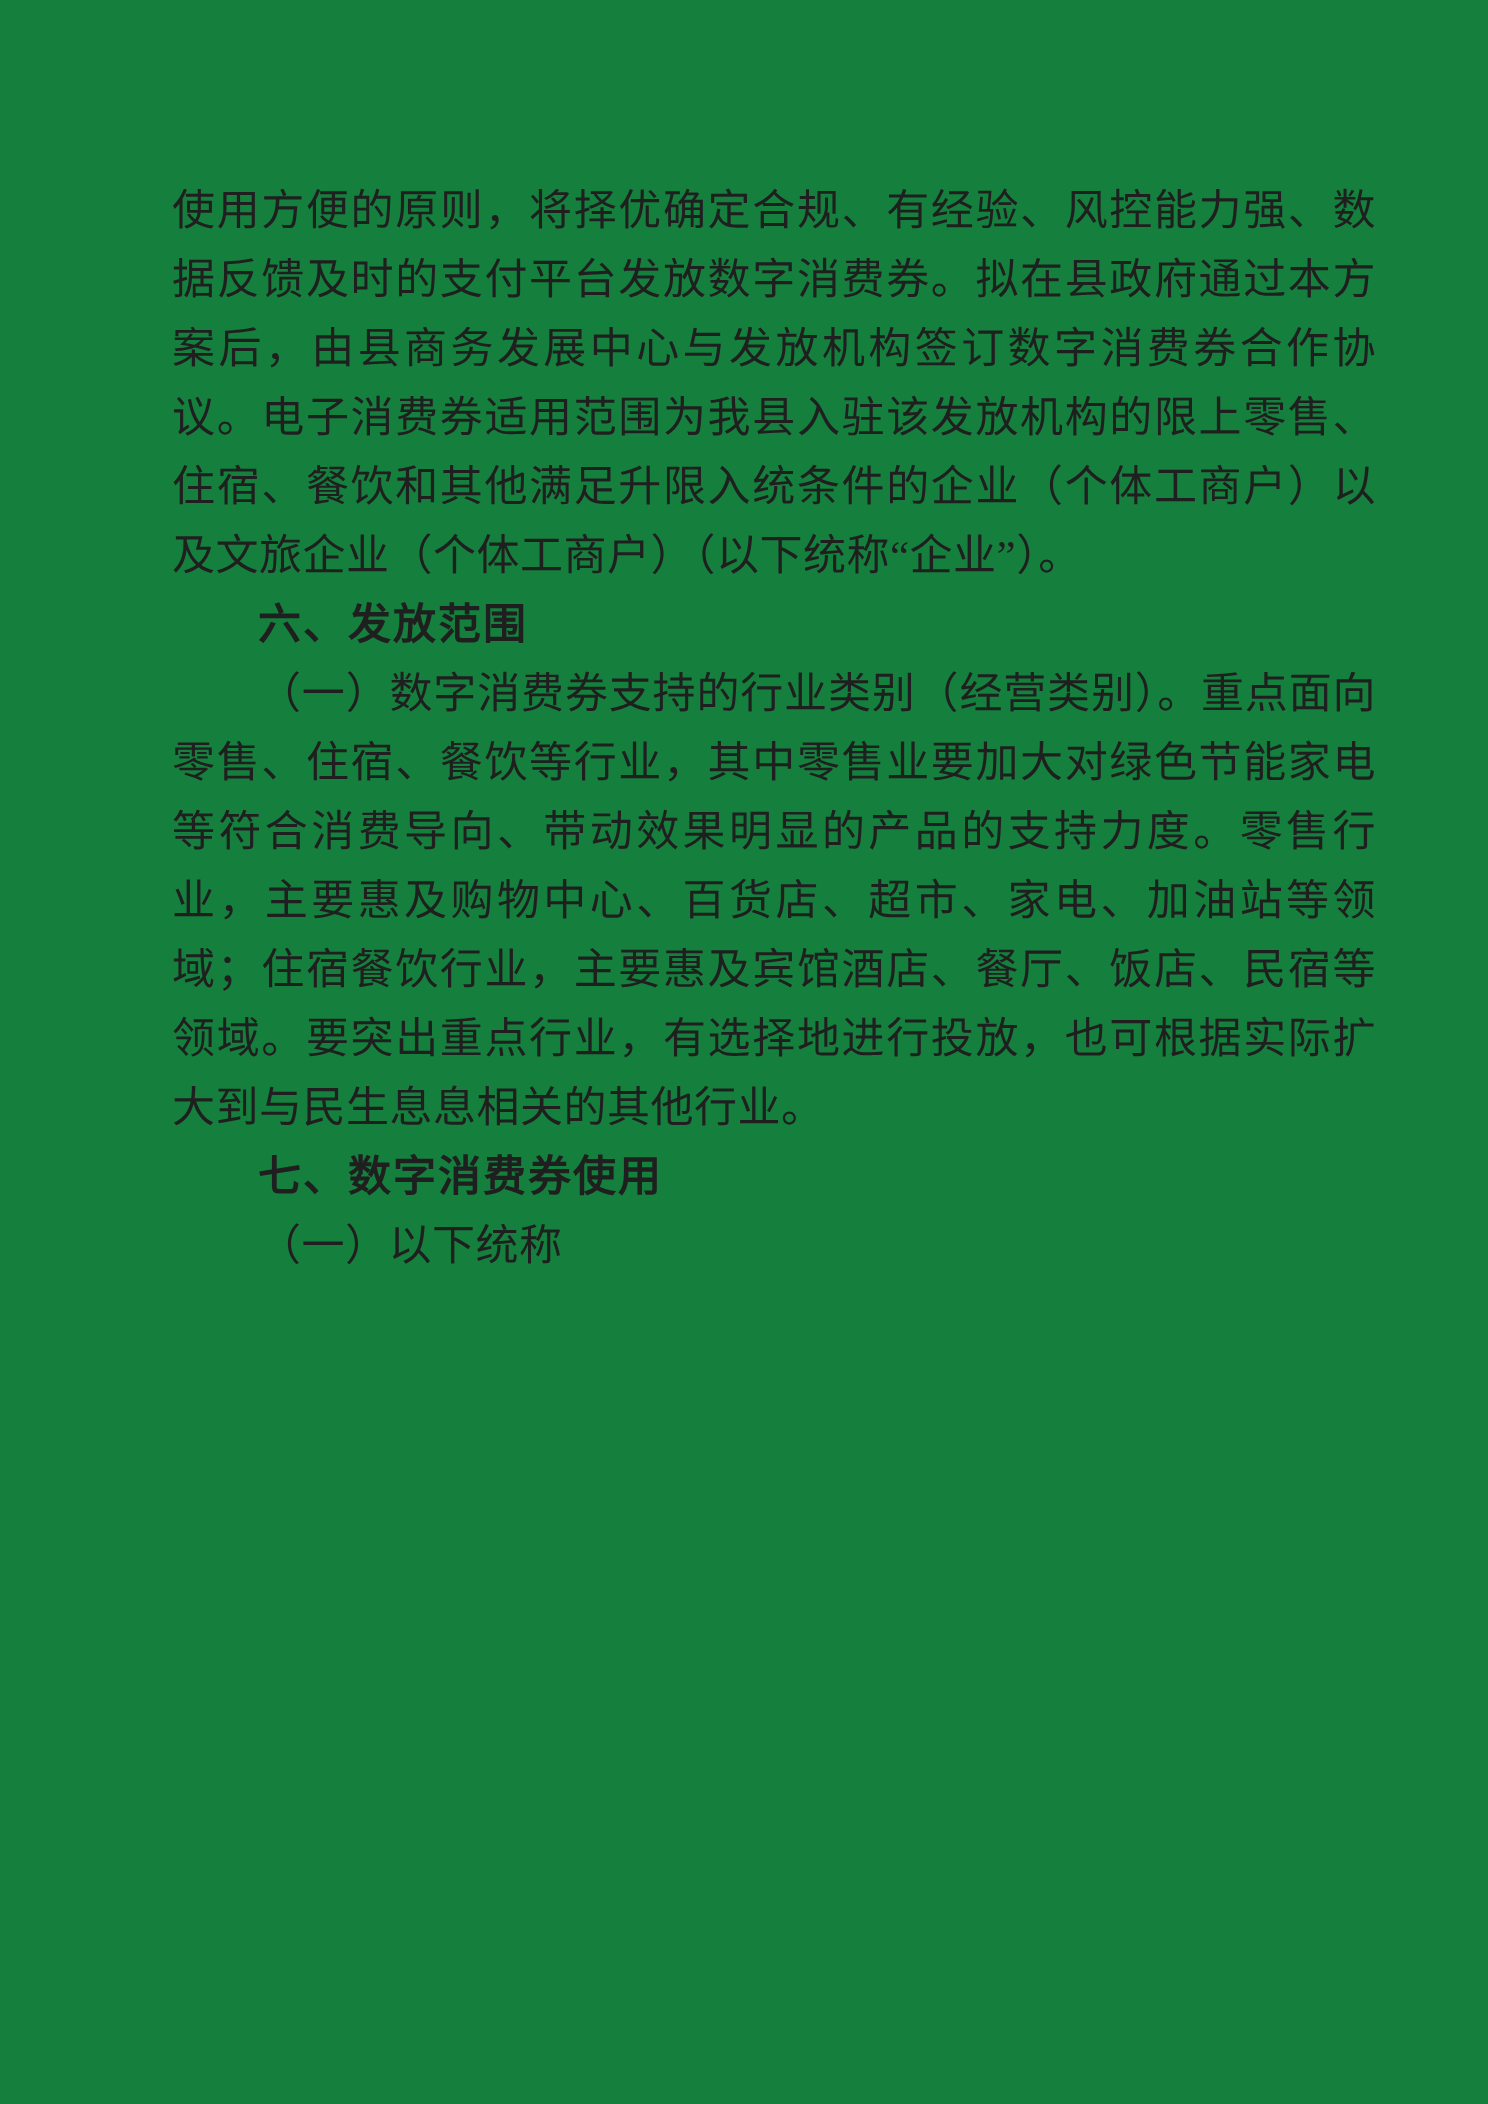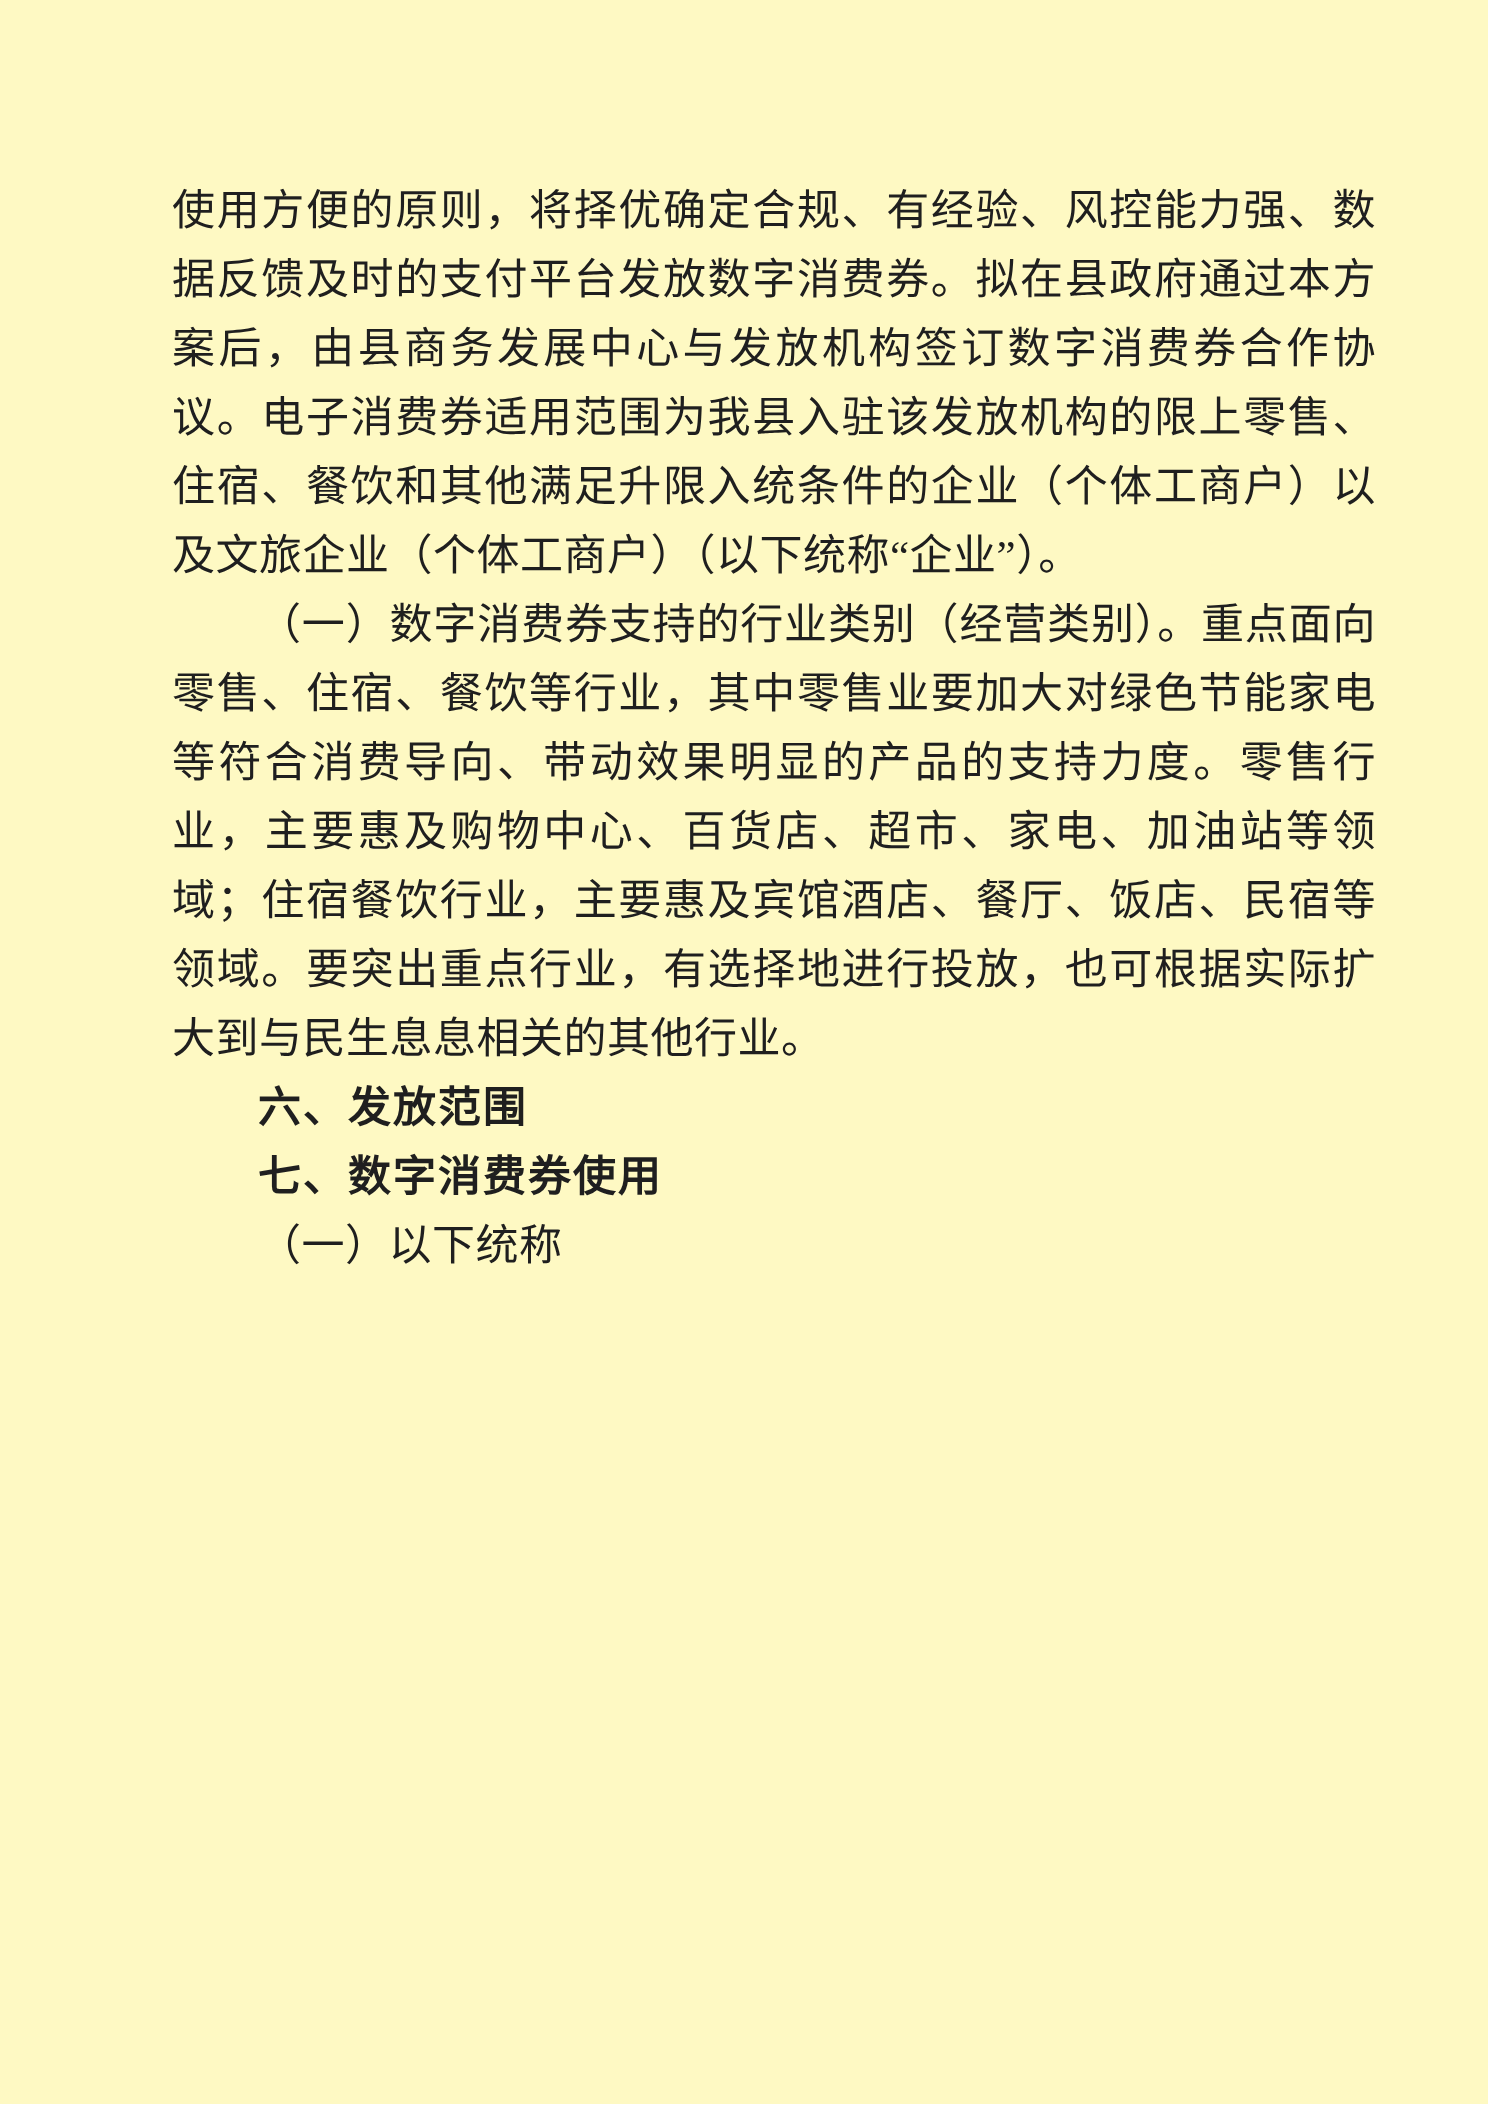--- a/index.html
+++ b/index.html
@@ -12,21 +12,21 @@
     background: #ffffff;
     font-family: "Liberation Serif", "DejaVu Serif", serif;
     color: #1f1f1f;
     overflow: hidden;
   }
   .page {
     box-sizing: border-box;
     width: 1488px;
     height: 2104px;
     padding: 176px 112px 100px 172px;
-    background: #fef9c3;
+    background: #15803d;
   }
   .doc-block {
     margin: 0;
     font-size: 43px;
     line-height: 69px;
     letter-spacing: 0.5px;
     text-align: justify;
     text-justify: inter-character;
   }
   .indent-2 {
@@ -44,22 +44,22 @@
   .subheading {
     text-align: left;
   }
 </style>
 </head>
 <body>
 
 <div class="page">
   <p class="doc-block no-indent">使用方便的原则，将择优确定合规、有经验、风控能力强、数据反馈及时的支付平台发放数字消费券。拟在县政府通过本方案后，由县商务发展中心与发放机构签订数字消费券合作协议。电子消费券适用范围为我县入驻该发放机构的限上零售、住宿、餐饮和其他满足升限入统条件的企业（个体工商户）以及文旅企业（个体工商户）（以下统称“企业”）。</p>
 
+  <p class="doc-block heading indent-2">六、发放范围</p>
+
   <p class="doc-block indent-2">（一）数字消费券支持的行业类别（经营类别）。重点面向零售、住宿、餐饮等行业，其中零售业要加大对绿色节能家电等符合消费导向、带动效果明显的产品的支持力度。零售行业，主要惠及购物中心、百货店、超市、家电、加油站等领域；住宿餐饮行业，主要惠及宾馆酒店、餐厅、饭店、民宿等领域。要突出重点行业，有选择地进行投放，也可根据实际扩大到与民生息息相关的其他行业。</p>
-
-  <p class="doc-block heading indent-2">六、发放范围</p>
 
 
 
   <p class="doc-block heading indent-2">七、数字消费券使用</p>
 
   <p class="doc-block subheading indent-2">（一）以下统称</p>
 </div>
 
 </body></html>

